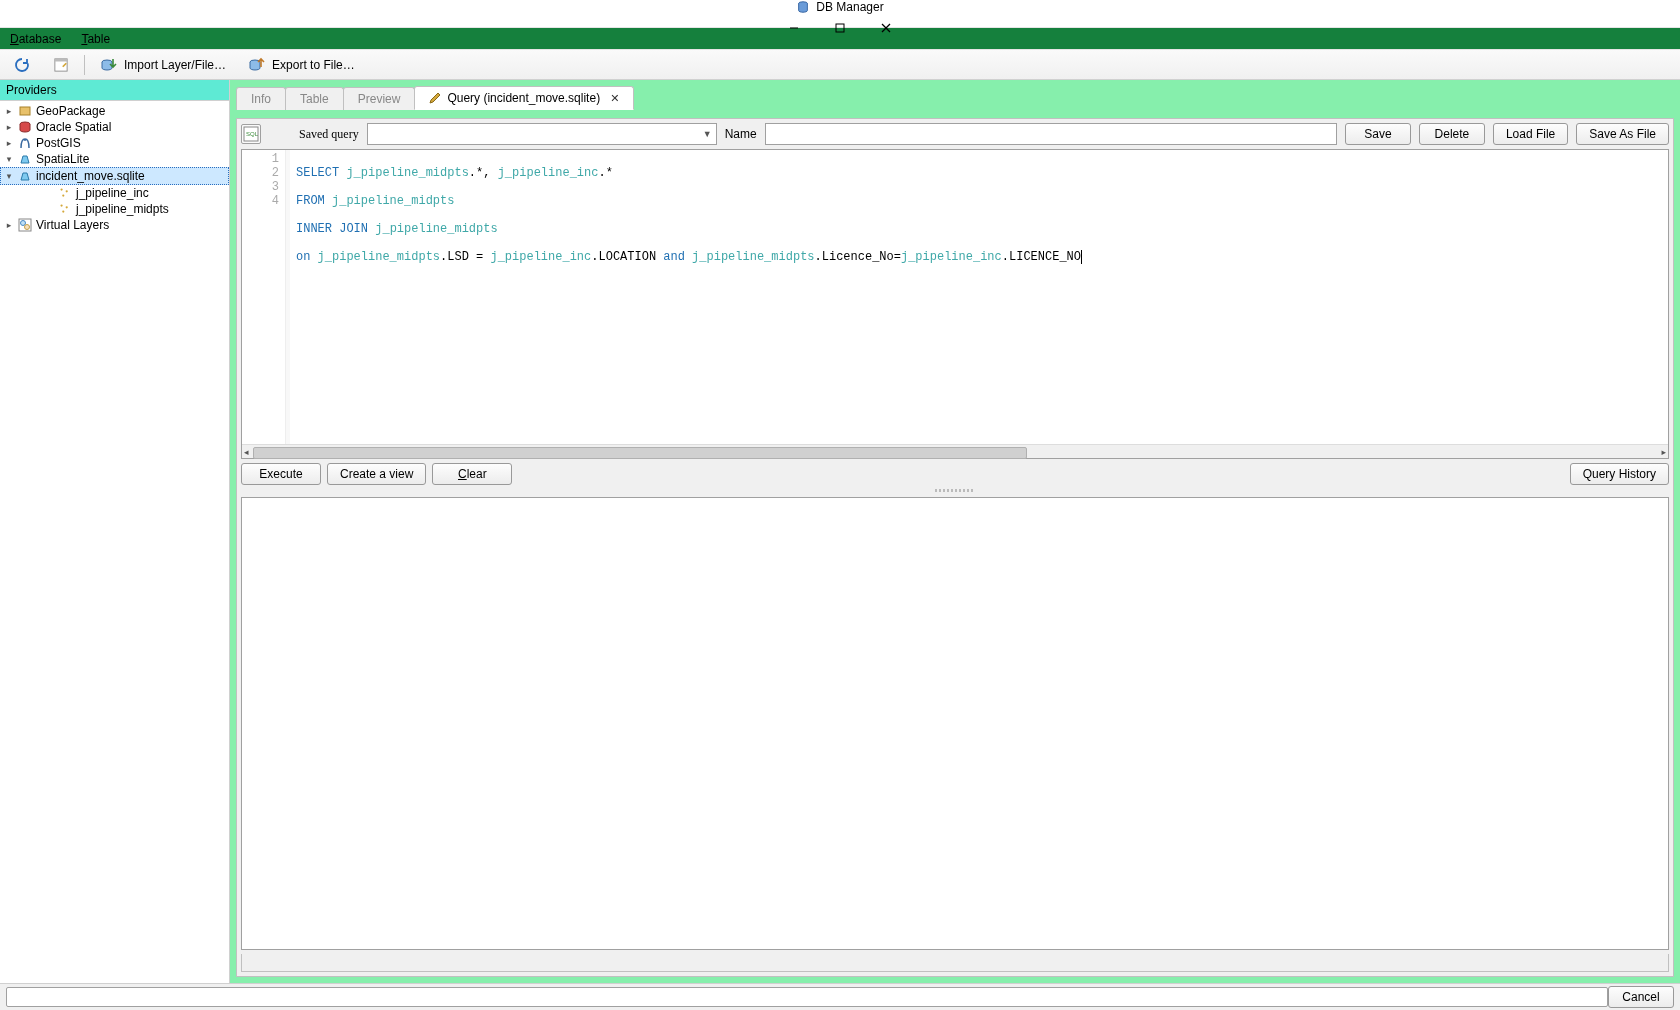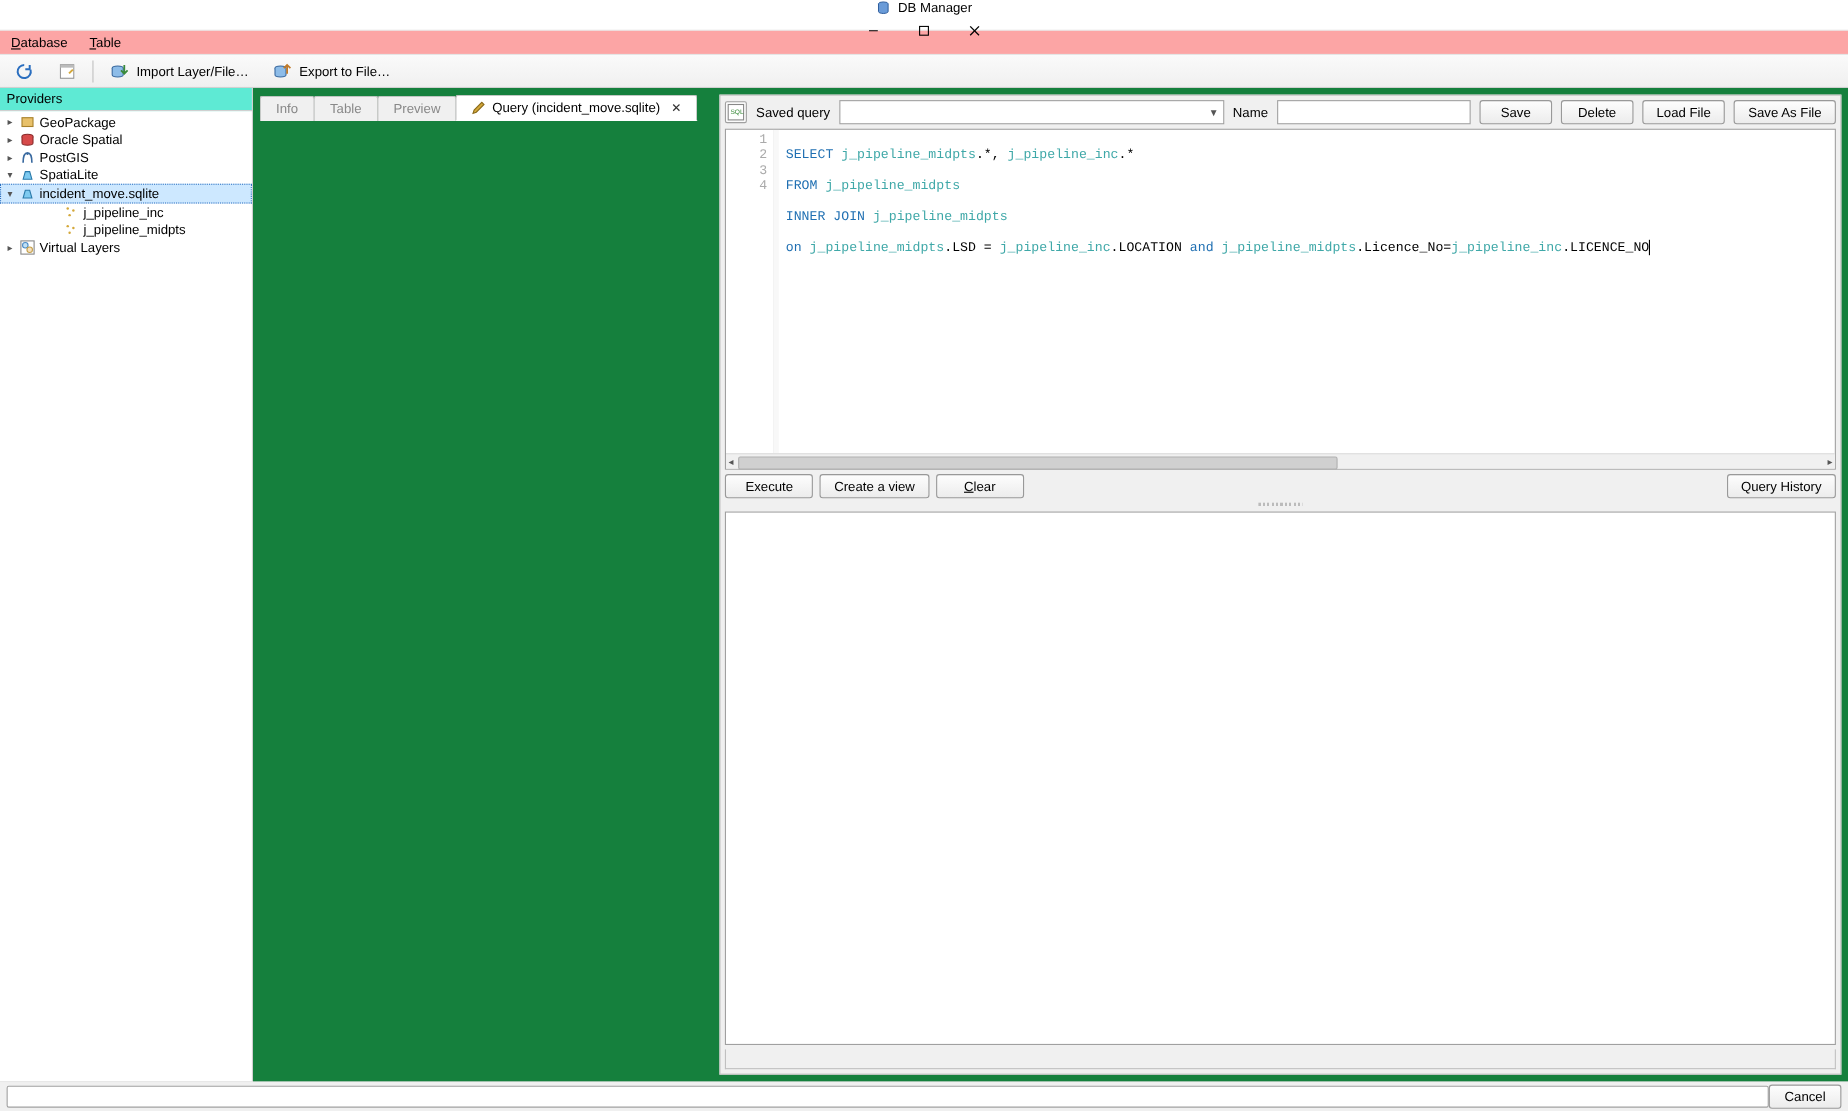--- a/index.html
+++ b/index.html
@@ -34,21 +34,21 @@
     display: flex; align-items: center; justify-content: center;
     font-size: 13px;
     color: #000;
   }
   .menubar {
     height: 22px;
     display: flex;
     align-items: center;
     padding: 0 6px;
     border-bottom: 1px solid #e5e5e5;
-    background: #fca5a5;
+    background: #15803d;
     gap: 12px;
   }
   .menubar .menu-item { padding: 2px 4px; }
   .menubar .menu-item u { text-decoration: underline; }
 
   .toolbar {
     height: 30px;
     display: flex;
     align-items: center;
     padding: 0 6px;
@@ -105,24 +105,24 @@
   .prov-icon {
     width: 14px; height: 14px;
     display:inline-flex; align-items:center; justify-content:center;
   }
   .indent-1 { padding-left: 20px; }
   .indent-3 { padding-left: 58px; }
 
   .content {
     flex: 1;
     display: flex;
-    flex-direction: row;
-    background: #15803d;
+    flex-direction: column;
+    background: #86efac;
     padding: 6px;
-    gap: 21px;
+    gap: 8px;
   }
   .tabs {
     display: flex;
     align-items: flex-end;
     height: 24px;
     gap: 0;
   }
   .tab {
     padding: 4px 14px;
     background: #f0f0f0;
@@ -492,21 +492,21 @@
 
     <div class="tabbody">
 
       <div class="row">
         <div class="sql-toggle">
           <svg viewBox="0 0 16 16" width="16" height="16">
               <rect x="1" y="1" width="14" height="14" fill="#fff" stroke="#888"></rect>
               <text x="3" y="10" font-size="6" fill="#3a8a3a">SQL</text>
             </svg>
         </div>
-        <span class="label" style="">Saved query</span>
+        <span class="label" style="margin-left:30px;font-family:Liberation Serif, serif;">Saved query</span>
         <div class="combo">
           <span></span>
           <span class="caret">▼</span>
         </div>
         <span class="label">Name</span>
         <input class="text-input" style="">
         <button class="btn">Save</button>
         <button class="btn">Delete</button>
         <button class="btn">Load File</button>
         <button class="btn">Save As File</button>

